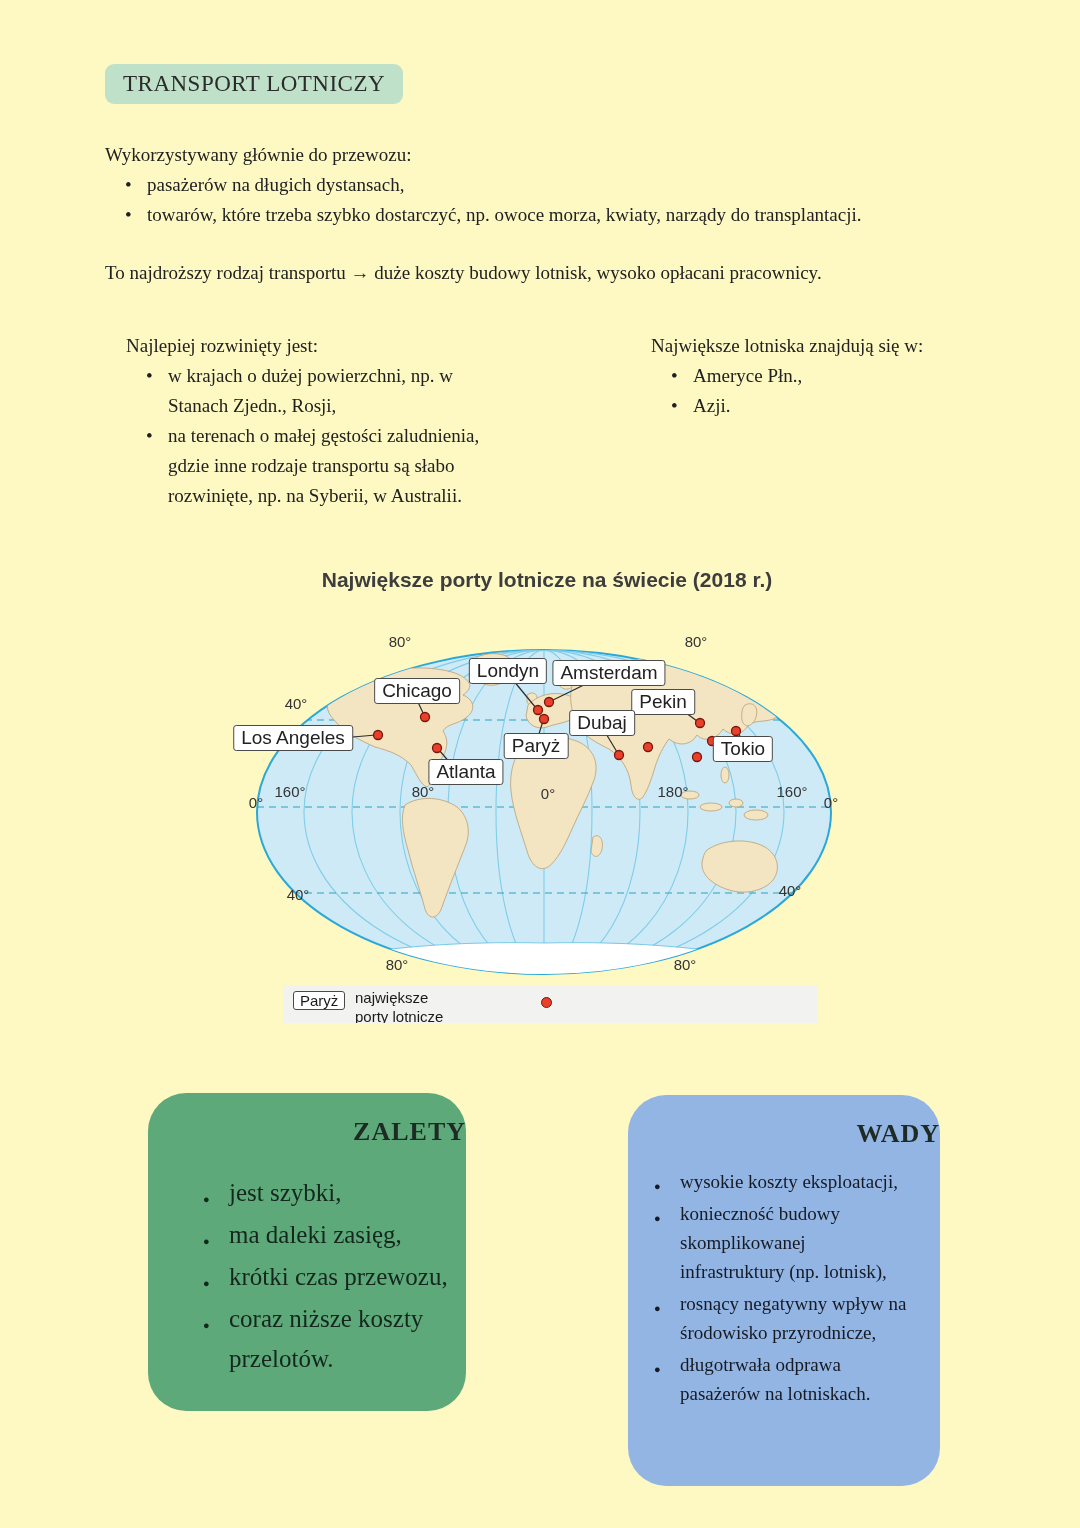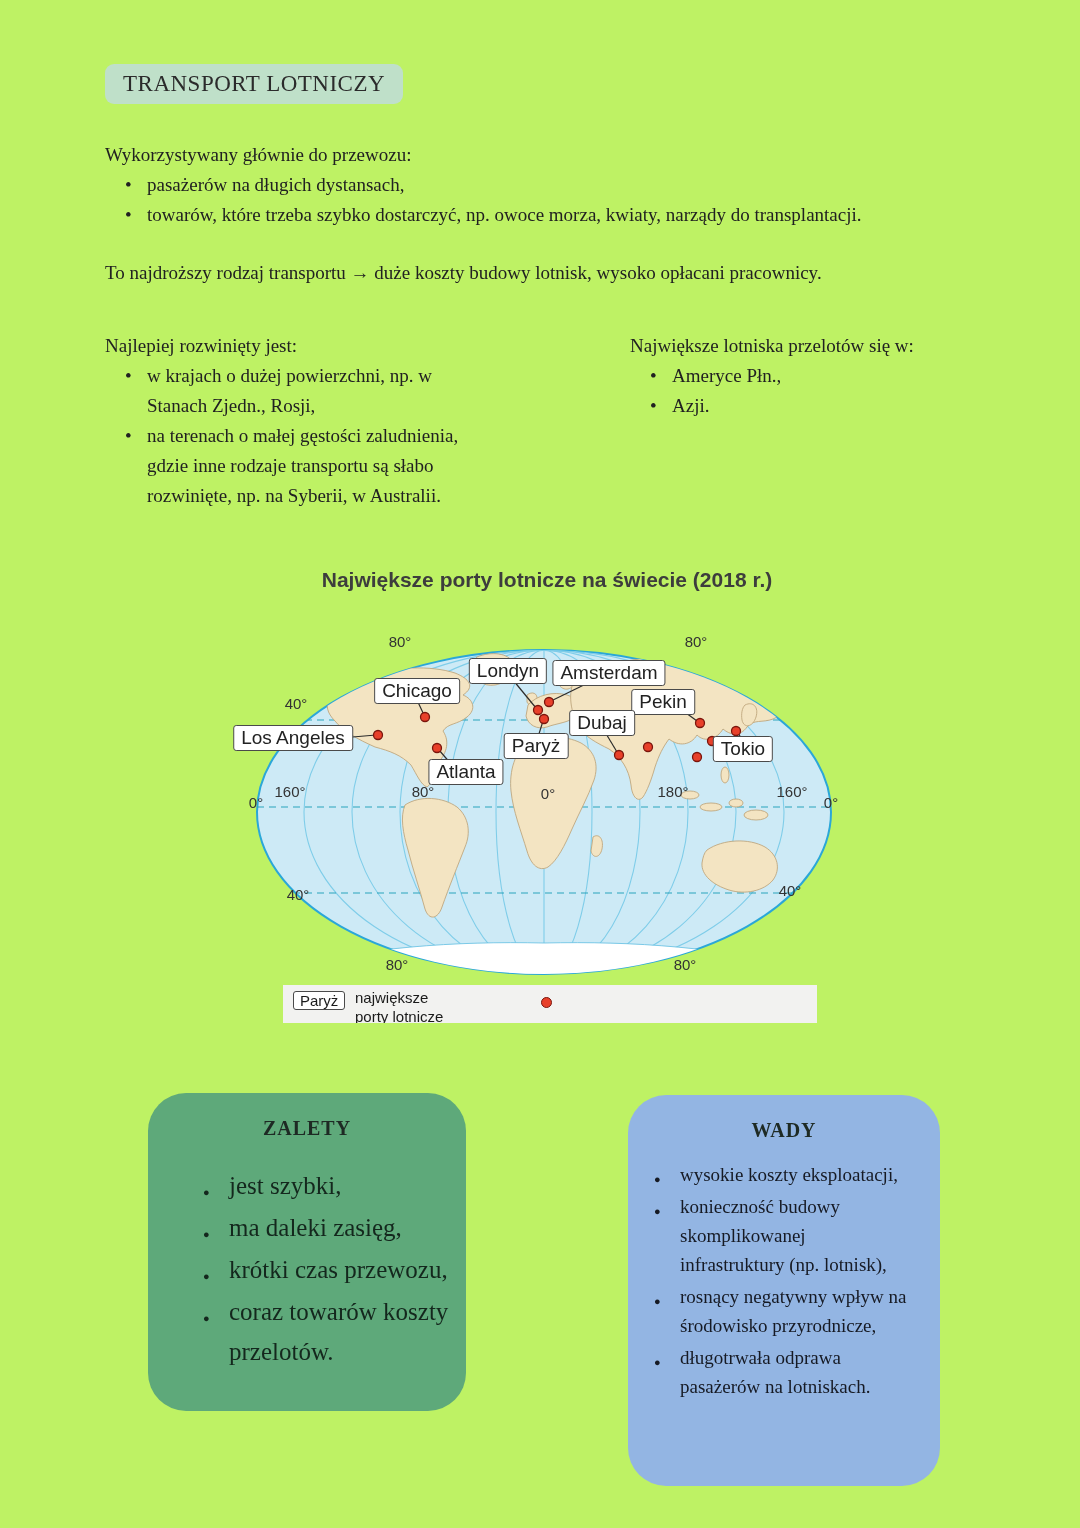--- a/index.html
+++ b/index.html
@@ -1,38 +1,38 @@
 <!DOCTYPE html>
 <html style="--title-highlight: #bfe0c9; --advantages-bg: #5ea97a; --disadvantages-bg: #93b5e3; --ocean: #cdeaf6; --land: #f3e4c2; --grid-line: #7fcde9; --dot-red: #e8402a;"><head>
 <meta charset="utf-8">
 <style>
   html,body { margin:0; padding:0; background:#ffffff; }
   .page {
-    position:relative; width:1080px; height:1528px; background:#bef264;
+    position:relative; width:1080px; height:1528px; background:#fef9c3;
     font-family:"Liberation Serif", serif; color:#212121; overflow:hidden;
   }
 
   
   .title-pill {
     position:absolute; left:105px; top:64px;
     background:var(--title-highlight, #bfe0c9);
     border-radius:9px; padding:7px 18px;
     font-size:23px; letter-spacing:0.5px; color:#2b2b2b;
   }
 
   
   .content { position:absolute; left:105px; top:140px; width:900px; font-size:19px; line-height:30px; }
   .content p { margin:0; }
   ul.doc-bullets { list-style:none; margin:0; padding:0 0 0 42px; }
   ul.doc-bullets li { position:relative; margin:0; }
   ul.doc-bullets li::before { content:"•"; position:absolute; left:-22px; top:0; }
   .cost-note { margin-top:28px !important; }
 
   .columns { display:flex; margin-top:43px; }
-  .col-left { width:480px; }
+  .col-left { width:480px;margin-left:21px; }
   .col-left li { max-width:348px; }
   .col-right { width:340px; margin-left:45px; }
 
   
   .map-title {
     position:absolute; left:0; top:568px; width:1094px; text-align:center;
     font-family:"Liberation Sans", sans-serif; font-weight:bold; font-size:21px; color:#3d3d3d; margin:0;
   }
   .map { position:absolute; left:245px; top:635px; width:590px; height:390px; }
   .map svg { position:absolute; left:0; top:0; }
@@ -57,21 +57,21 @@
   .legend .ltext { position:absolute; top:3px; line-height:19px; }
   .legend .ltext.l1 { left:72px; }
   .legend .ltext.l2 { left:284px; }
   .legend .legend-dot {
     position:absolute; left:258px; top:12px; width:11px; height:11px; border-radius:50%;
     background:var(--dot-red, #e8402a); border:1.5px solid #7a150c; box-sizing:border-box;
   }
 
   
   .box { position:absolute; border-radius:38px; }
-  .box h3 { margin:24px 0 0 0; text-align:center; font-size:20px; font-weight:bold; letter-spacing:1px; color:#1e2a24; }
+  .box h3 { margin:24px 0 0 0; text-align:right; font-size:26px; font-weight:bold; letter-spacing:1px; color:#1e2a24; }
   .box.green { left:148px; top:1093px; width:318px; height:318px; background:var(--advantages-bg, #5ea97a); color:#14271d; }
   .box.blue  { left:628px; top:1095px; width:312px; height:391px; background:var(--disadvantages-bg, #93b5e3); color:#161a24; }
   .box ul { list-style:none; margin:26px 0 0 0; padding:0 14px 0 57px; }
   .box li { position:relative; }
   .box li::before { content:"●"; position:absolute; left:-26px; font-size:11px; top:0.5em; }
   .box.green li { font-size:25px; line-height:40px; margin-bottom:2px; max-width:238px;margin-left:24px; }
   .box.blue  li { font-size:19px; line-height:29px; margin-bottom:3px; max-width:232px; }
   .box.blue ul { margin-top:18px; padding-left:52px; }
   .box.blue li::before { top:0.45em; }
 </style>
@@ -94,21 +94,21 @@
 
     <div class="columns">
       <div class="col-left">
         <p>Najlepiej rozwinięty jest:</p>
         <ul class="doc-bullets">
           <li>w krajach o dużej powierzchni, np. w Stanach Zjedn., Rosji,</li>
           <li>na terenach o małej gęstości zaludnienia, gdzie inne rodzaje transportu są słabo rozwinięte, np. na Syberii, w Australii.</li>
         </ul>
       </div>
       <div class="col-right">
-        <p>Największe lotniska przelotów się w:</p>
+        <p>Największe lotniska znajdują się w:</p>
         <ul class="doc-bullets">
           <li>Ameryce Płn.,</li>
           <li>Azji.</li>
         </ul>
       </div>
     </div>
   </div>
 
   <h2 class="map-title">Największe porty lotnicze na świecie (2018 r.)</h2>
 
@@ -232,21 +232,21 @@
       <span class="legend-dot"></span>
     </div>
   </div>
 
   <div class="box green">
     <h3>ZALETY</h3>
     <ul>
       <li>jest szybki,</li>
       <li>ma daleki zasięg,</li>
       <li>krótki czas przewozu,</li>
-      <li>coraz towarów koszty przelotów.</li>
+      <li>coraz niższe koszty przelotów.</li>
     </ul>
   </div>
 
   <div class="box blue">
     <h3>WADY</h3>
     <ul>
       <li>wysokie koszty eksploatacji,</li>
       <li>konieczność budowy skomplikowanej infrastruktury (np. lotnisk),</li>
       <li>rosnący negatywny wpływ na środowisko przyrodnicze,</li>
       <li>długotrwała odprawa pasażerów na lotniskach.</li>

